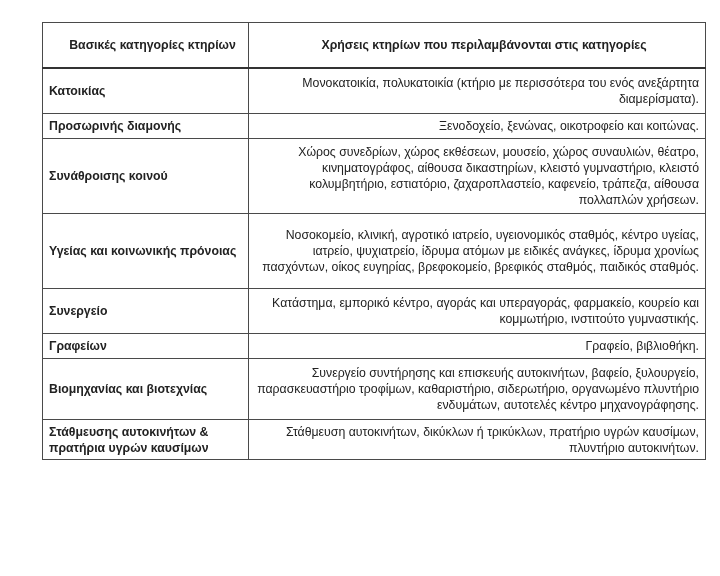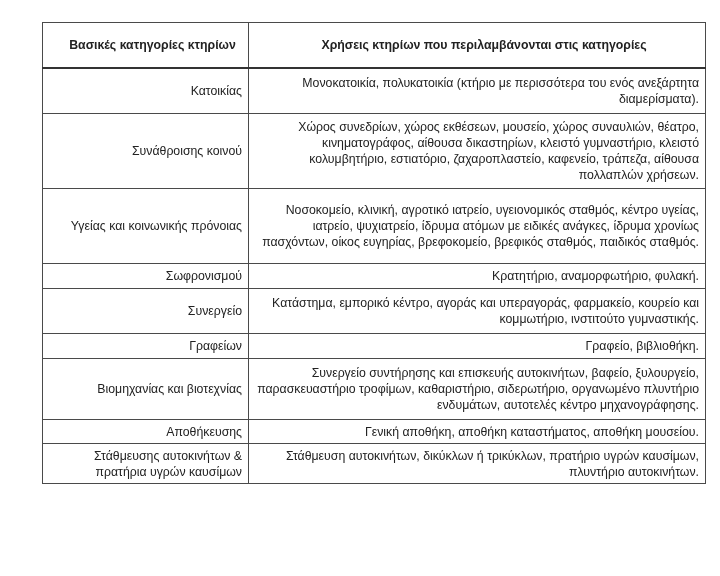--- a/index.html
+++ b/index.html
@@ -7,21 +7,21 @@
   table.cat-table {
     position: absolute; left: 42px; top: 22px; width: 664px;
     border-collapse: collapse; font-size: 12.3px; line-height: 16px;
   }
   table.cat-table th, table.cat-table td {
     border: 1px solid #4a4a4a; padding: 3px 6px; vertical-align: middle;
   }
   table.cat-table th { font-weight: bold; text-align: center; height: 38px; padding-left: 20px; }
   table.cat-table thead tr { border-bottom: 2px solid #333; }
   table.cat-table th.col1 { width: 179px; }
-  td.cat { text-align: right; }
+  td.cat { text-align: left; font-weight: bold; }
   td.uses { text-align: right; }
   tr.r-katoikia td { height: 38px; }
   tr.r-prosorini td { height: 18px; }
   tr.r-synathroisi td { height: 68px; }
   tr.r-ekpaideusi td { height: 40px; }
   tr.r-ygeia td { height: 68px; }
   tr.r-sofronismou td { height: 18px; }
   tr.r-emporiou td { height: 38px; }
   tr.r-grafeion td { height: 18px; }
   tr.r-viomichania td { height: 54px; }
@@ -36,46 +36,42 @@
     <tr>
       <th class="col1">Βασικές κατηγορίες κτηρίων</th>
       <th>Χρήσεις κτηρίων που περιλαμβάνονται στις κατηγορίες</th>
     </tr>
   </thead>
   <tbody>
     <tr class="r-katoikia">
       <td class="cat">Κατοικίας</td>
       <td class="uses">Μονοκατοικία, πολυκατοικία (κτήριο με περισσότερα του ενός ανεξάρτητα διαμερίσματα).</td>
     </tr>
+    <tr class="r-prosorini">
+      <td class="cat">Προσωρινής διαμονής</td>
+      <td class="uses">Ξενοδοχείο, ξενώνας, οικοτροφείο και κοιτώνας.</td>
+    </tr>
     <tr class="r-synathroisi">
       <td class="cat">Συνάθροισης κοινού</td>
       <td class="uses">Χώρος συνεδρίων, χώρος εκθέσεων, μουσείο, χώρος συναυλιών, θέατρο, κινηματογράφος, αίθουσα δικαστηρίων, κλειστό γυμναστήριο, κλειστό κολυμβητήριο, εστιατόριο, ζαχαροπλαστείο, καφενείο,  τράπεζα, αίθουσα πολλαπλών χρήσεων.</td>
     </tr>
     <tr class="r-ygeia">
       <td class="cat">Υγείας και κοινωνικής πρόνοιας</td>
       <td class="uses">Νοσοκομείο, κλινική, αγροτικό ιατρείο, υγειονομικός σταθμός, κέντρο υγείας, ιατρείο, ψυχιατρείο, ίδρυμα ατόμων με ειδικές ανάγκες, ίδρυμα χρονίως πασχόντων, οίκος ευγηρίας, βρεφοκομείο, βρεφικός σταθμός, παιδικός σταθμός.</td>
-    </tr>
-    <tr class="r-sofronismou">
-      <td class="cat">Σωφρονισμού</td>
-      <td class="uses">Κρατητήριο, αναμορφωτήριο, φυλακή.</td>
     </tr>
     <tr class="r-emporiou">
       <td class="cat">Συνεργείο</td>
       <td class="uses">Κατάστημα, εμπορικό κέντρο, αγοράς και υπεραγοράς, φαρμακείο, κουρείο και κομμωτήριο, ινστιτούτο γυμναστικής.</td>
     </tr>
     <tr class="r-grafeion">
       <td class="cat">Γραφείων</td>
       <td class="uses">Γραφείο, βιβλιοθήκη.</td>
     </tr>
     <tr class="r-viomichania">
       <td class="cat">Βιομηχανίας και βιοτεχνίας</td>
       <td class="uses">Συνεργείο συντήρησης και επισκευής αυτοκινήτων, βαφείο, ξυλουργείο, παρασκευαστήριο τροφίμων, καθαριστήριο, σιδερωτήριο, οργανωμένο πλυντήριο ενδυμάτων, αυτοτελές κέντρο μηχανογράφησης.</td>
     </tr>
-    <tr class="r-apothikeusi">
-      <td class="cat">Αποθήκευσης</td>
-      <td class="uses">Γενική αποθήκη, αποθήκη καταστήματος, αποθήκη μουσείου.</td>
-    </tr>
     <tr class="r-stathmeusi">
       <td class="cat">Στάθμευσης αυτοκινήτων &amp; πρατήρια υγρών καυσίμων</td>
       <td class="uses">Στάθμευση αυτοκινήτων, δικύκλων ή τρικύκλων, πρατήριο υγρών καυσίμων, πλυντήριο αυτοκινήτων.</td>
     </tr>
   </tbody>
 </table>
 
 </body></html>

